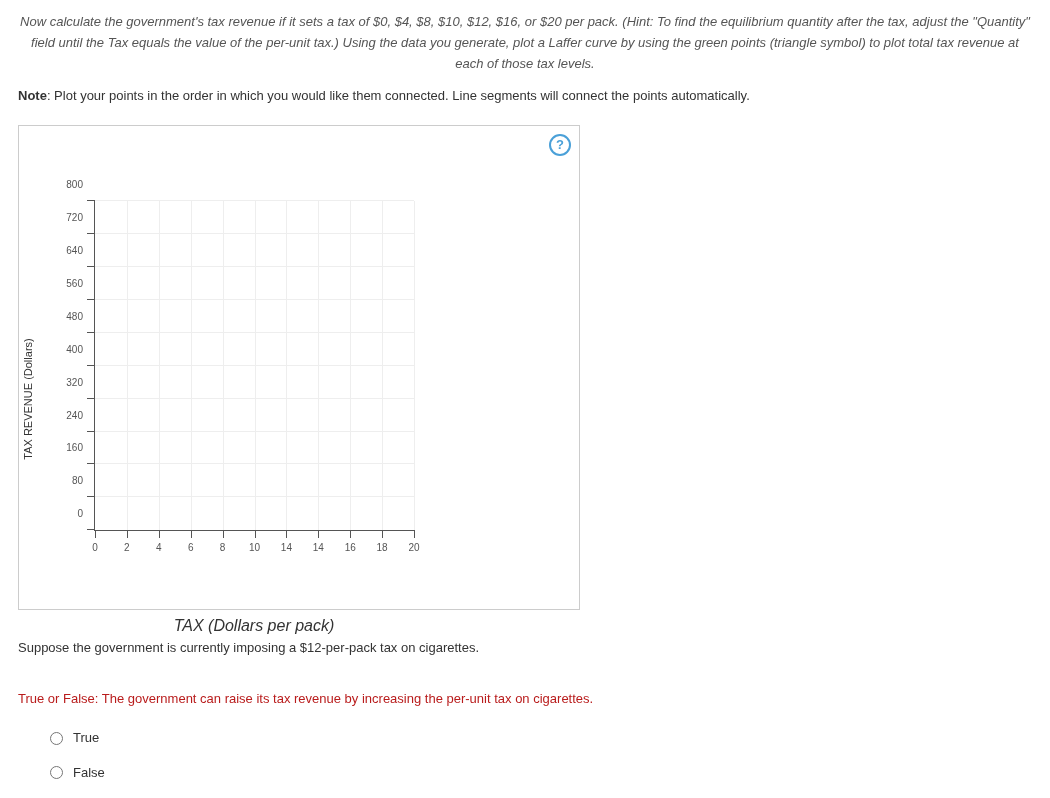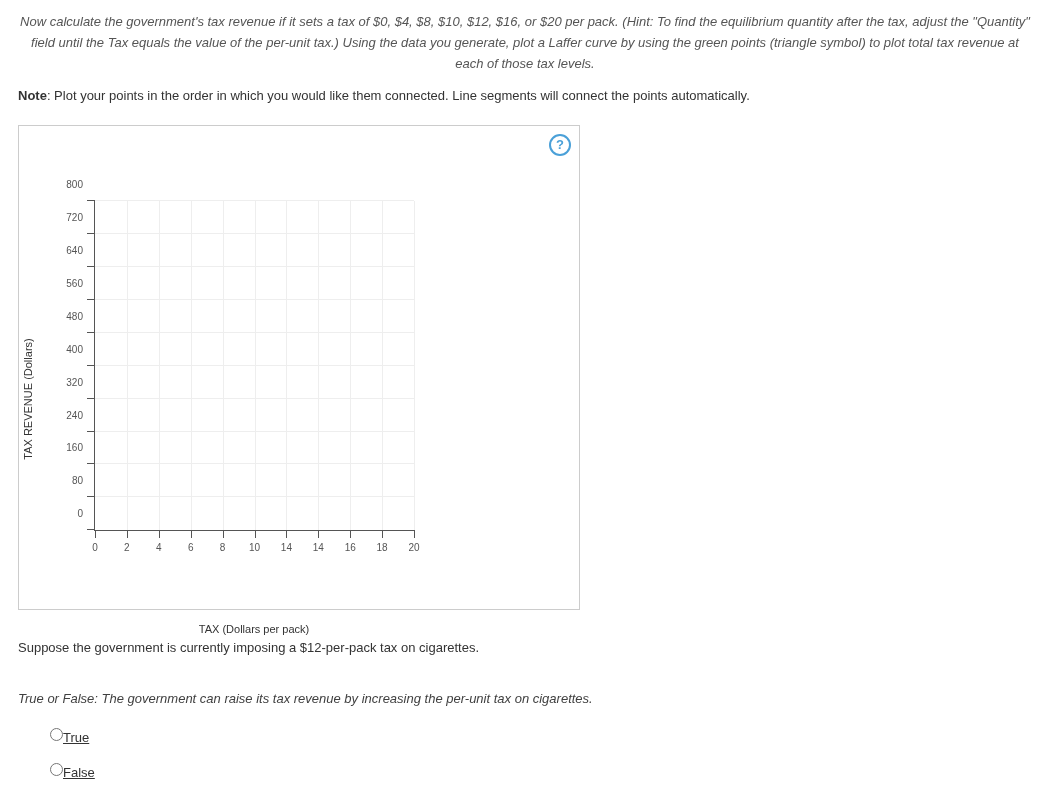--- a/index.html
+++ b/index.html
@@ -61,23 +61,24 @@
       transform: translate(-50%, -50%) rotate(-90deg);
       font-size: 11px;
       white-space: nowrap;
       color: #333;
     }
     .x-axis-label {
       position: absolute;
       bottom: -42px;
       left: 50%;
       transform: translateX(-50%);
-      font-size: 11px;
+      font-size: 16px;
       color: #333;
       white-space: nowrap;
+      font-style: italic;
     }
     .plot {
       position: absolute;
       left: 55px;
       top: 0;
       width: 320px;
       height: 330px;
       border-left: 1px solid #555;
       border-bottom: 1px solid #555;
     }
@@ -128,28 +129,28 @@
       display: inline-block;
       cursor: grab;
     }
     .legend-text {
       margin-top: 24px;
       font-size: 12.5px;
       color: #333;
     }
     .question-block { margin-top: 10px; }
     .question-text { margin-bottom: 30px; color: #333; }
-    .tf-statement { margin-bottom: 18px; color: #404040; font-style: italic; }
+    .tf-statement { margin-bottom: 18px; color: #b91c1c; }
     .radio-group { margin-left: 32px; }
     .radio-row {
       display: flex;
-      align-items: flex-start;
+      align-items: center;
+      gap: 10px;
       margin-bottom: 14px;
       font-size: 13px;
-      text-decoration: underline;
     }
     .radio-row input { cursor: pointer; margin: 0; }
     .radio-row label { cursor: pointer; }
   </style>
 </head>
 <body>
 
 <div class="instructions">
   <span>Now calculate the government's tax revenue if it sets a tax of $0, $4, $8, $10, $12, $16, or $20 per pack. (Hint: To find the equilibrium quantity after the tax, adjust the "Quantity" field until the Tax equals the value of the per-unit tax.) Using the data you generate, plot a Laffer curve by using the green points (triangle symbol) to plot total tax revenue at each of those tax levels.</span>
 </div>

